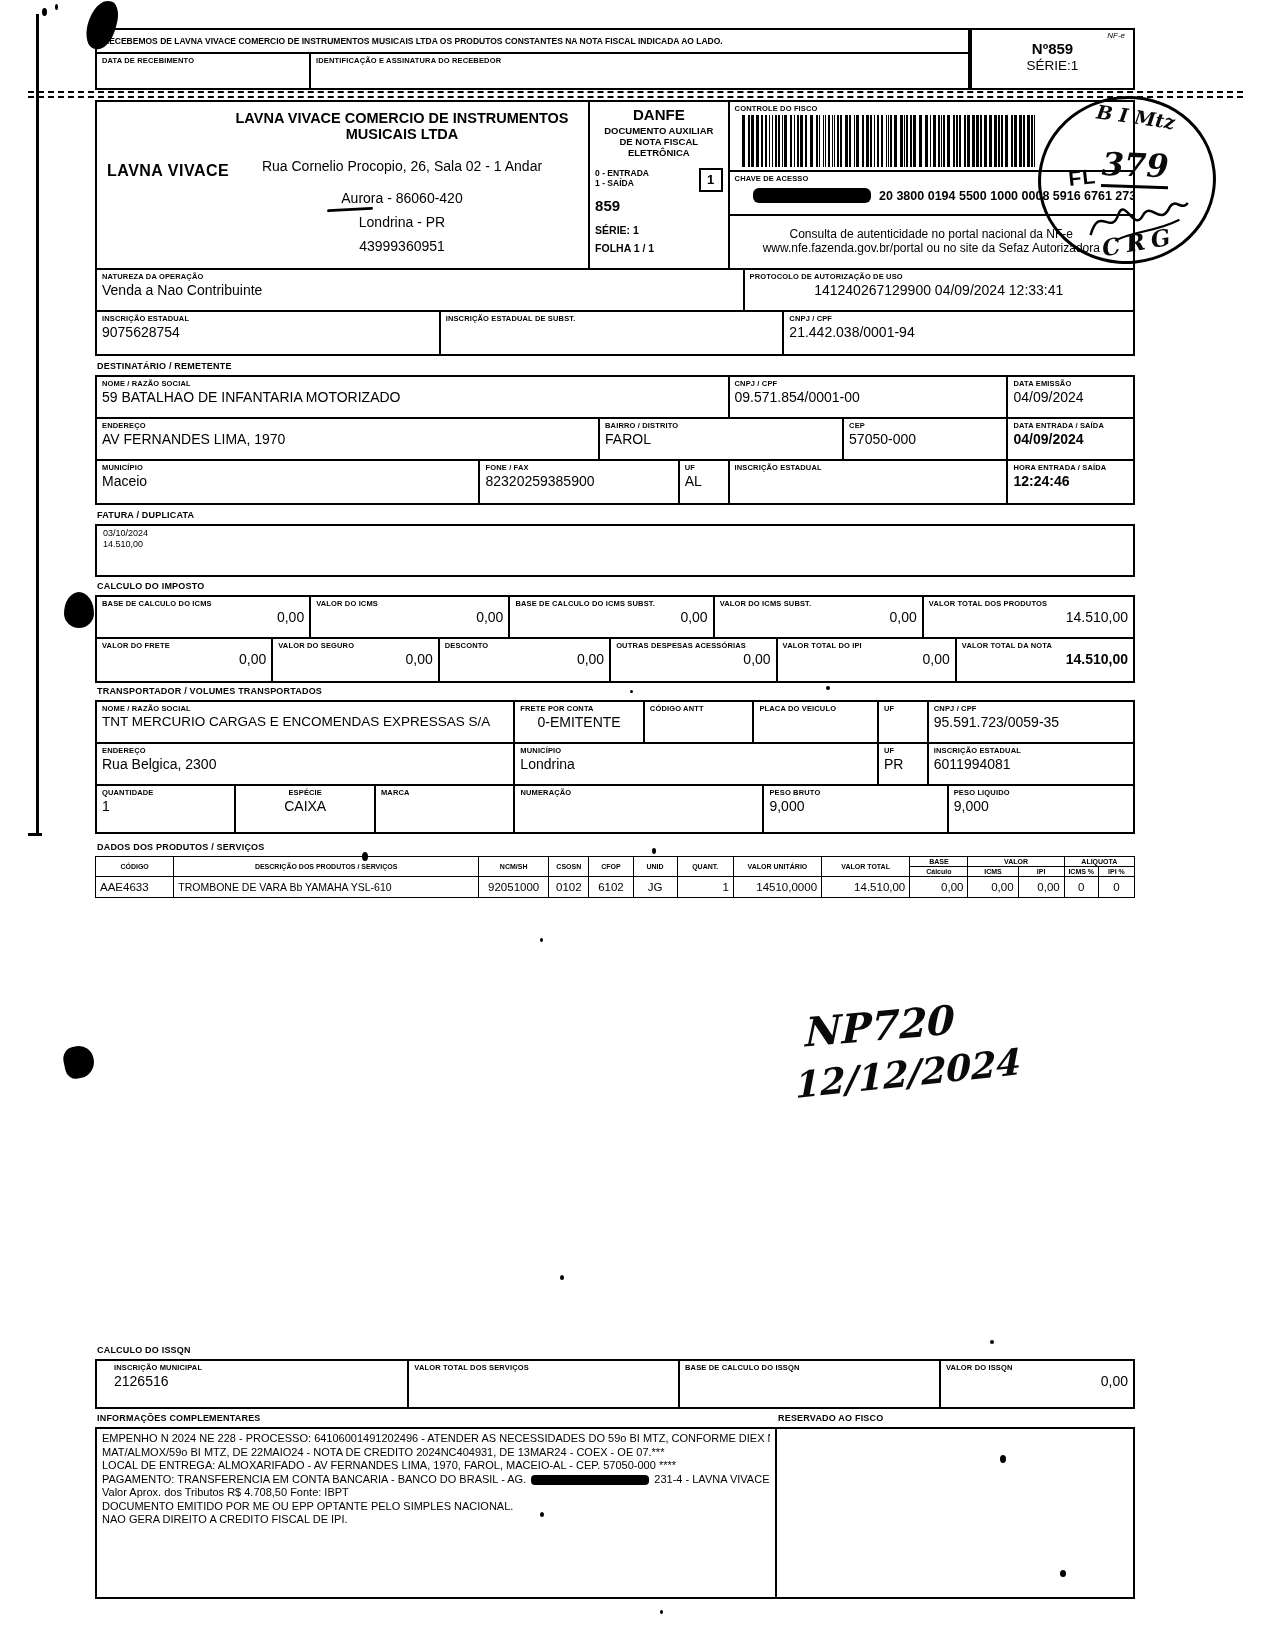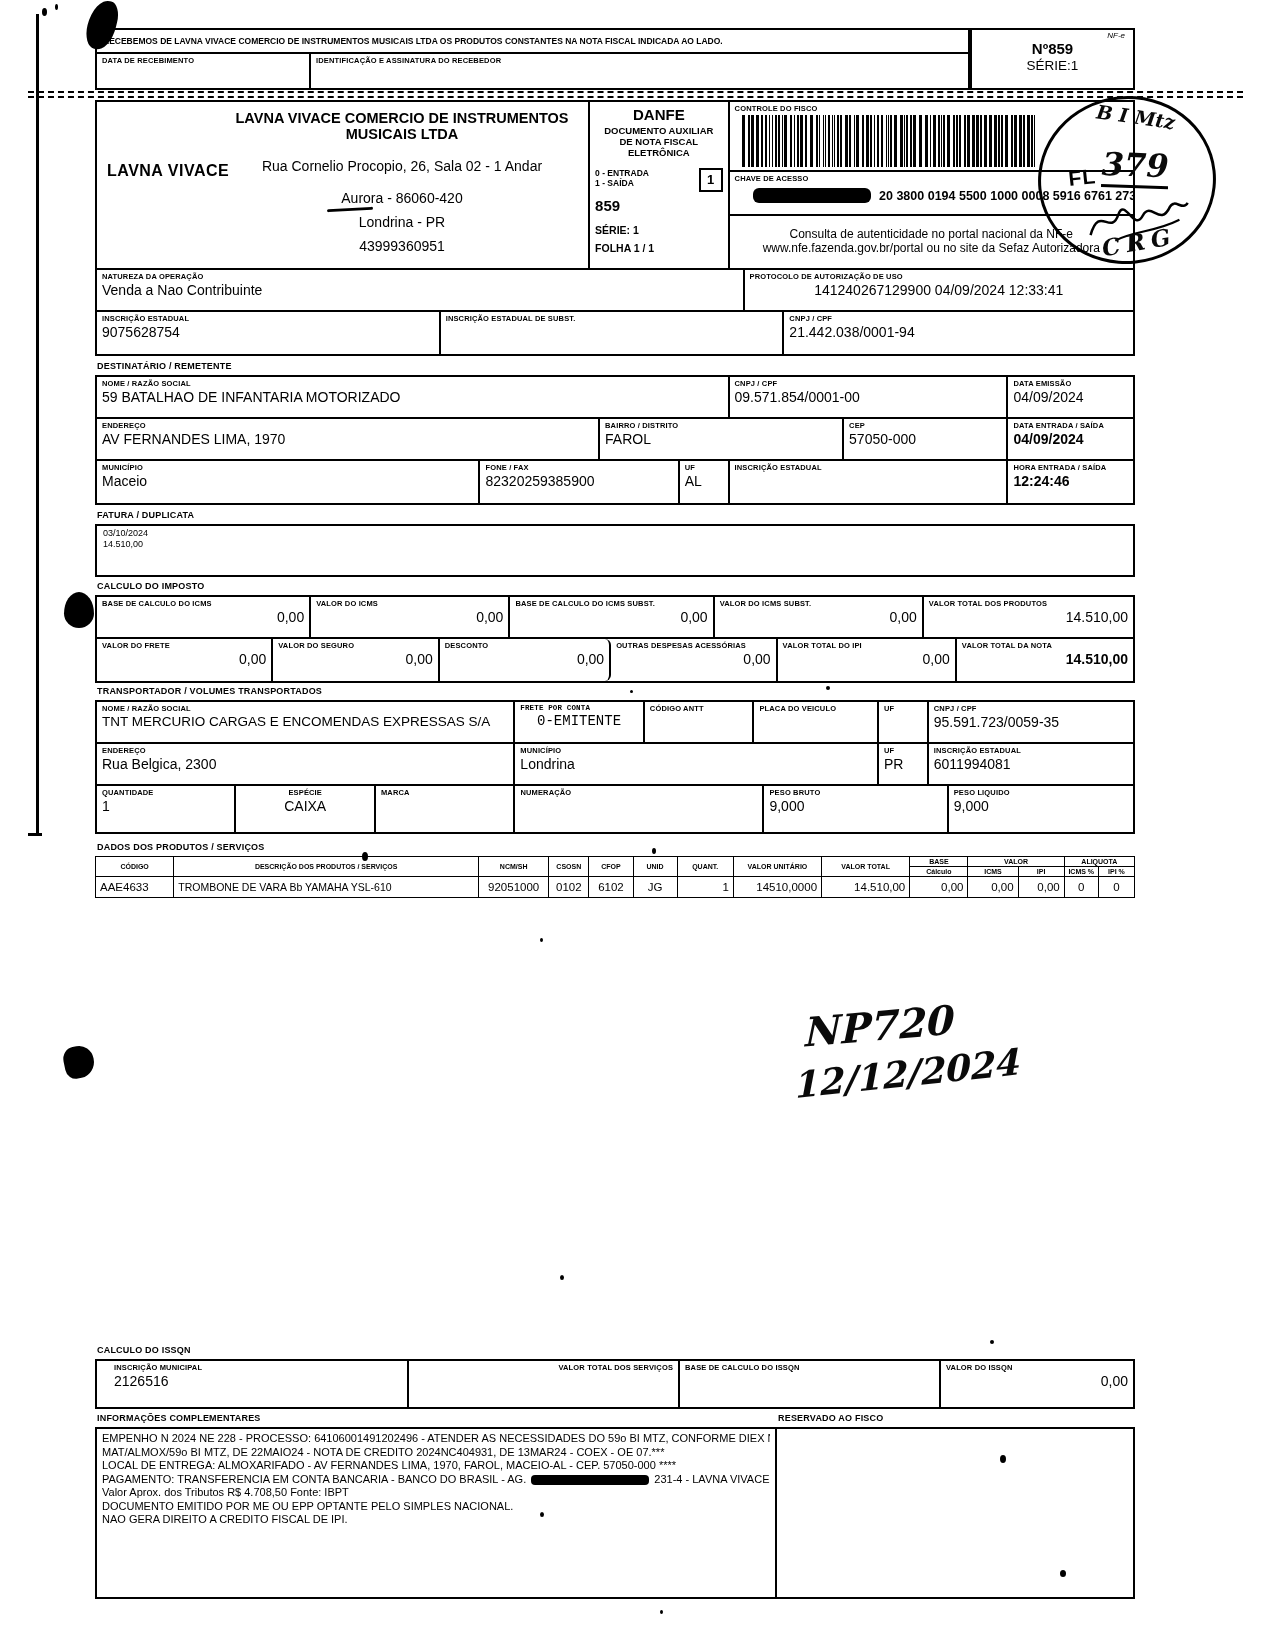--- a/index.html
+++ b/index.html
@@ -250,21 +250,21 @@
   </div>
   <div class="abs row" style="left:95px;top:637px;width:1040px;height:46px;">
     <div class="cell" style="width:180px;">
       <span class="lbl">VALOR DO FRETE</span>
       <span class="val num">0,00</span>
     </div>
     <div class="cell" style="width:170px;">
       <span class="lbl">VALOR DO SEGURO</span>
       <span class="val num">0,00</span>
     </div>
-    <div class="cell" style="width:175px;border-radius:6px;">
+    <div class="cell" style="width:175px;">
       <span class="lbl">DESCONTO</span>
       <span class="val num">0,00</span>
     </div>
     <div class="cell" style="width:170px;">
       <span class="lbl">OUTRAS DESPESAS ACESSÓRIAS</span>
       <span class="val num">0,00</span>
     </div>
     <div class="cell" style="width:183px;">
       <span class="lbl">VALOR TOTAL DO IPI</span>
       <span class="val num">0,00</span>
@@ -274,21 +274,21 @@
       <span class="val num bold">14.510,00</span>
     </div>
   </div>
 
   <div class="sec" style="left:97px;top:686px;">TRANSPORTADOR / VOLUMES TRANSPORTADOS</div>
   <div class="abs row" style="left:95px;top:700px;width:1040px;height:44px;">
     <div class="cell" style="width:420px;">
       <span class="lbl">NOME / RAZÃO SOCIAL</span>
       <span class="val" style="font-size:13.5px;">TNT MERCURIO CARGAS E ENCOMENDAS EXPRESSAS S/A</span>
     </div>
-    <div class="cell" style="width:130px;font-family:Liberation Mono, monospace;">
+    <div class="cell" style="width:130px;">
       <span class="lbl">FRETE POR CONTA</span>
       <span class="val ctr">0-EMITENTE</span>
     </div>
     <div class="cell" style="width:110px;">
       <span class="lbl">CÓDIGO ANTT</span>
       <span class="val"></span>
     </div>
     <div class="cell" style="width:125px;">
       <span class="lbl">PLACA DO VEICULO</span>
       <span class="val"></span>
@@ -410,21 +410,21 @@
 
   <div class="abs hand" style="left:805px;top:1002px;font-size:40px;font-weight:bold;transform:rotate(-5deg) skewX(-6deg);">NP720</div>
   <div class="abs hand" style="left:795px;top:1052px;font-size:36px;font-weight:bold;transform:rotate(-6deg) skewX(-6deg);">12/12/2024</div>
 
   <div class="sec" style="left:97px;top:1345px;">CALCULO DO ISSQN</div>
   <div class="abs row" style="left:95px;top:1359px;width:1040px;height:50px;">
     <div class="cell" style="width:305px;margin-left:12px;">
       <span class="lbl">INSCRIÇÃO MUNICIPAL</span>
       <span class="val">2126516</span>
     </div>
-    <div class="cell" style="width:275px;text-align:right;">
+    <div class="cell" style="width:275px;">
       <span class="lbl">VALOR TOTAL DOS SERVIÇOS</span>
       <span class="val"></span>
     </div>
     <div class="cell" style="width:265px;">
       <span class="lbl">BASE DE CALCULO DO ISSQN</span>
       <span class="val"></span>
     </div>
     <div class="cell" style="width:195px;">
       <span class="lbl">VALOR DO ISSQN</span>
       <span class="val num">0,00</span>

